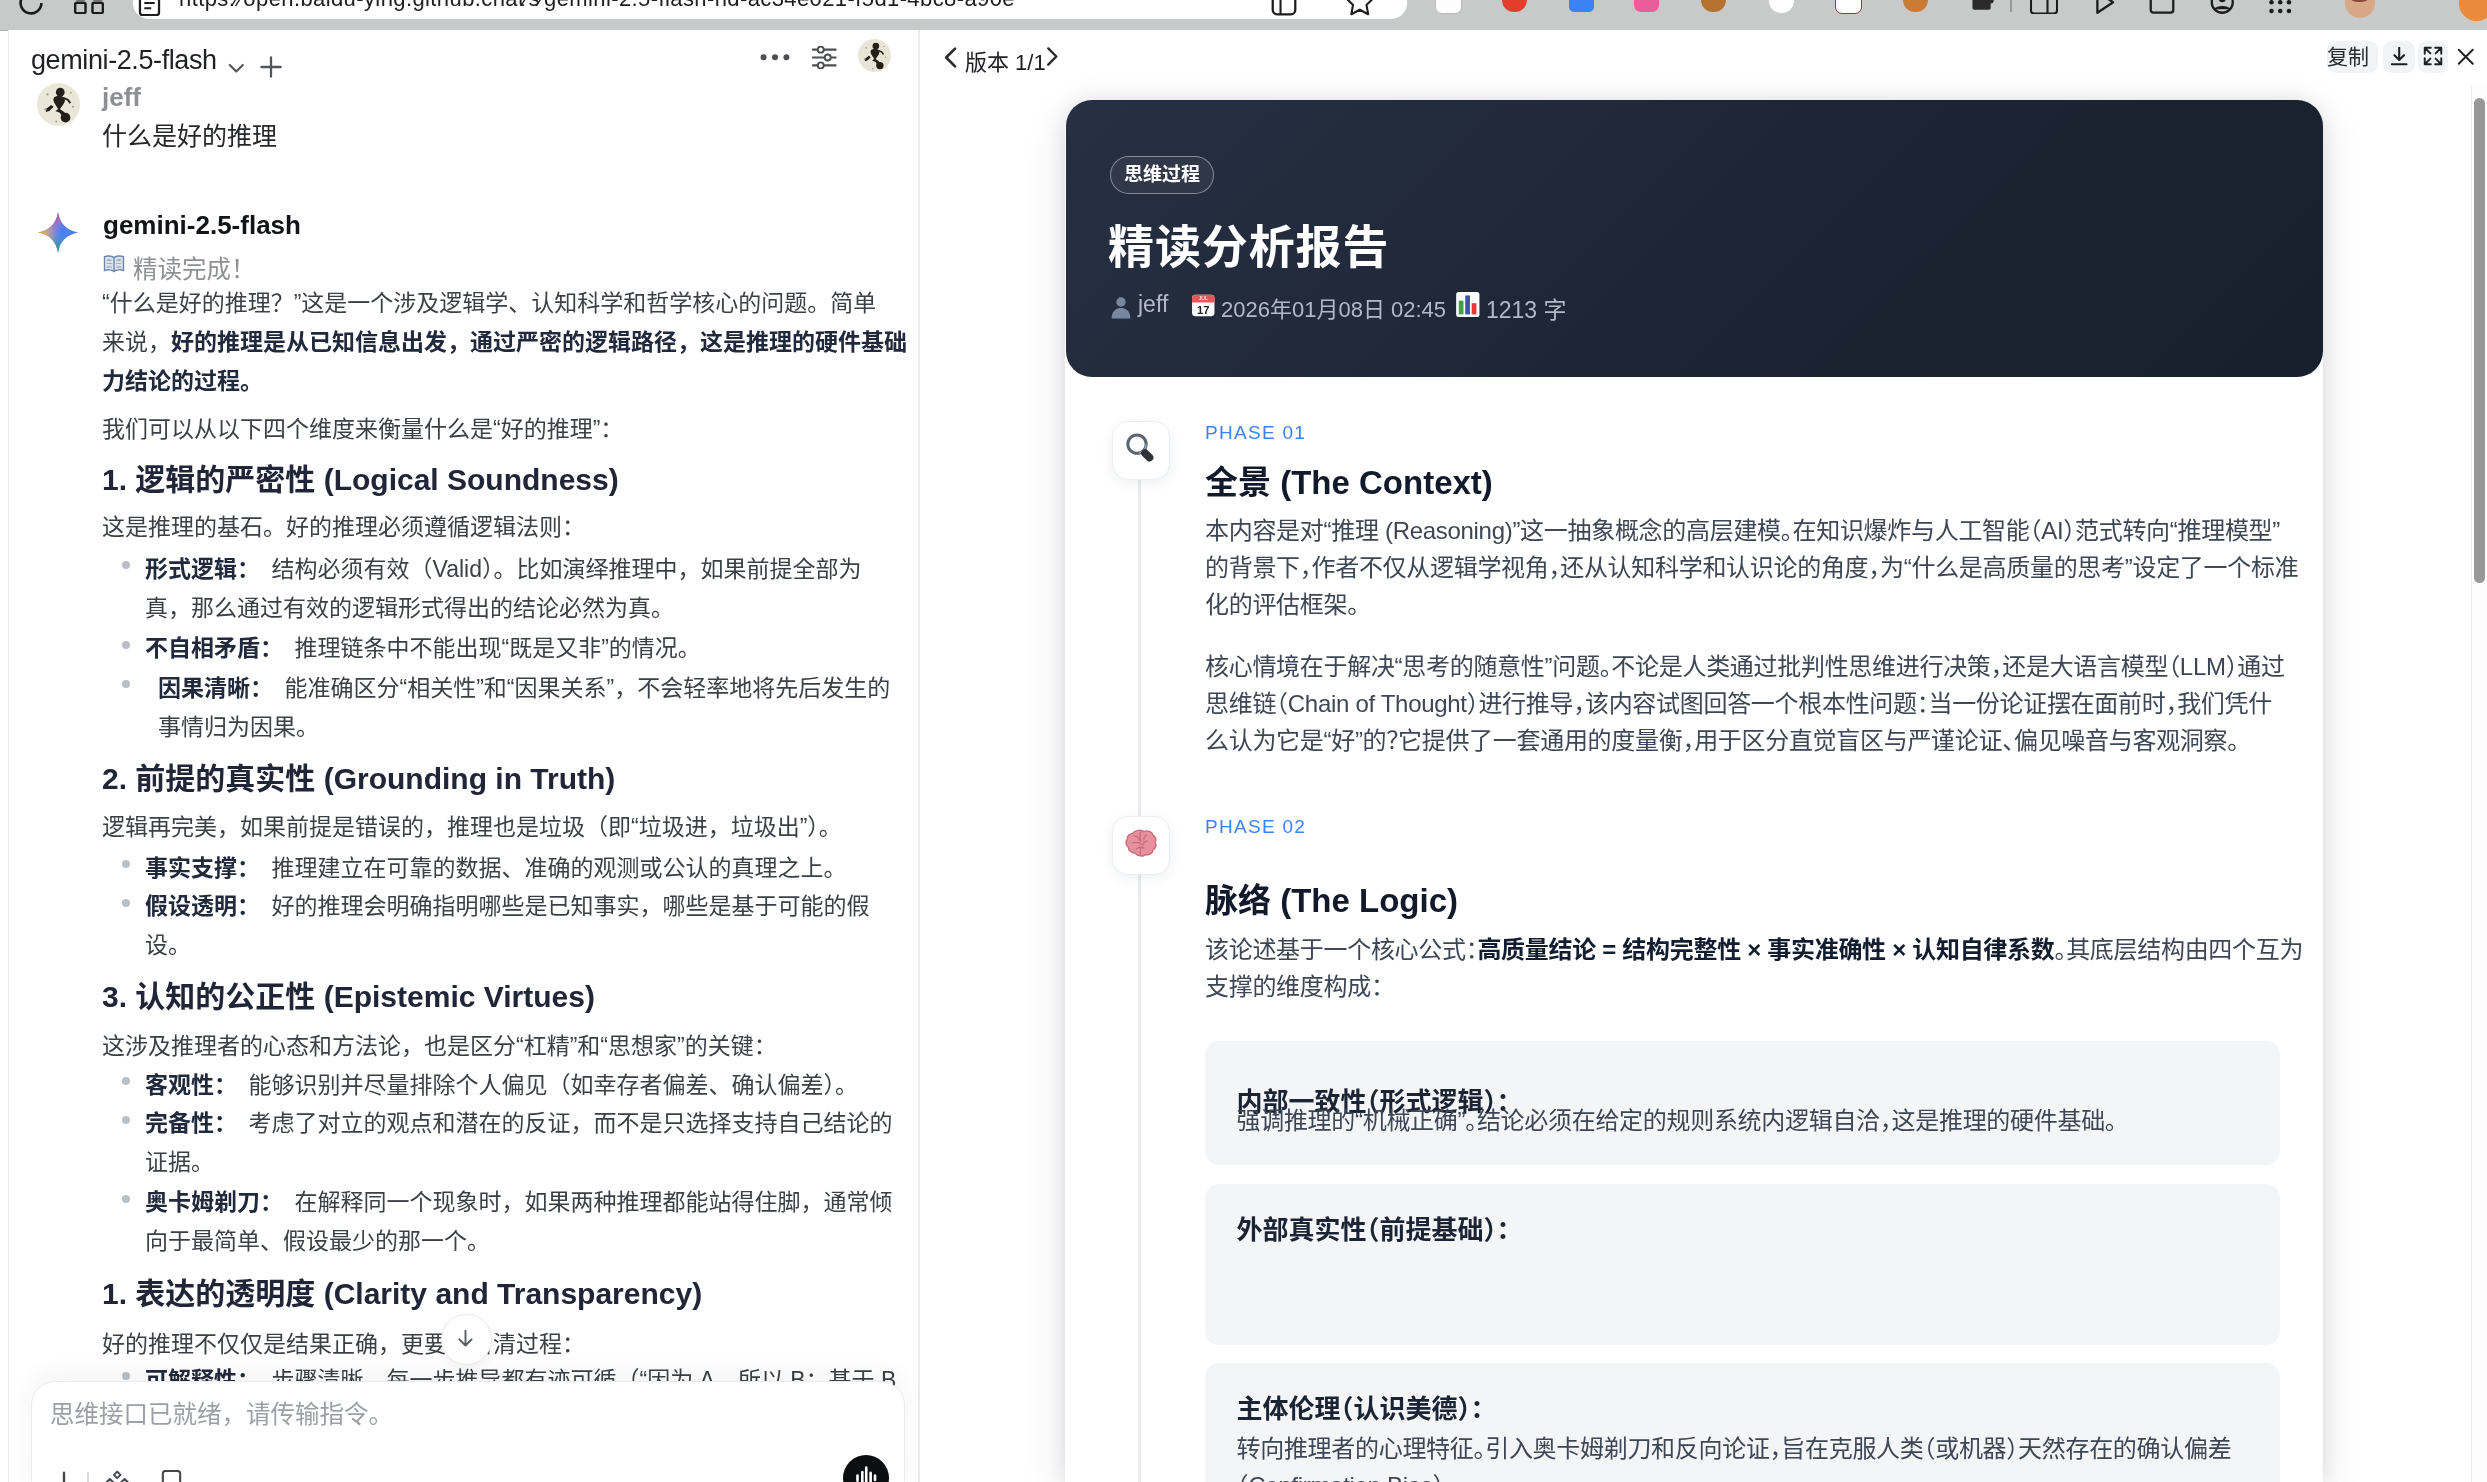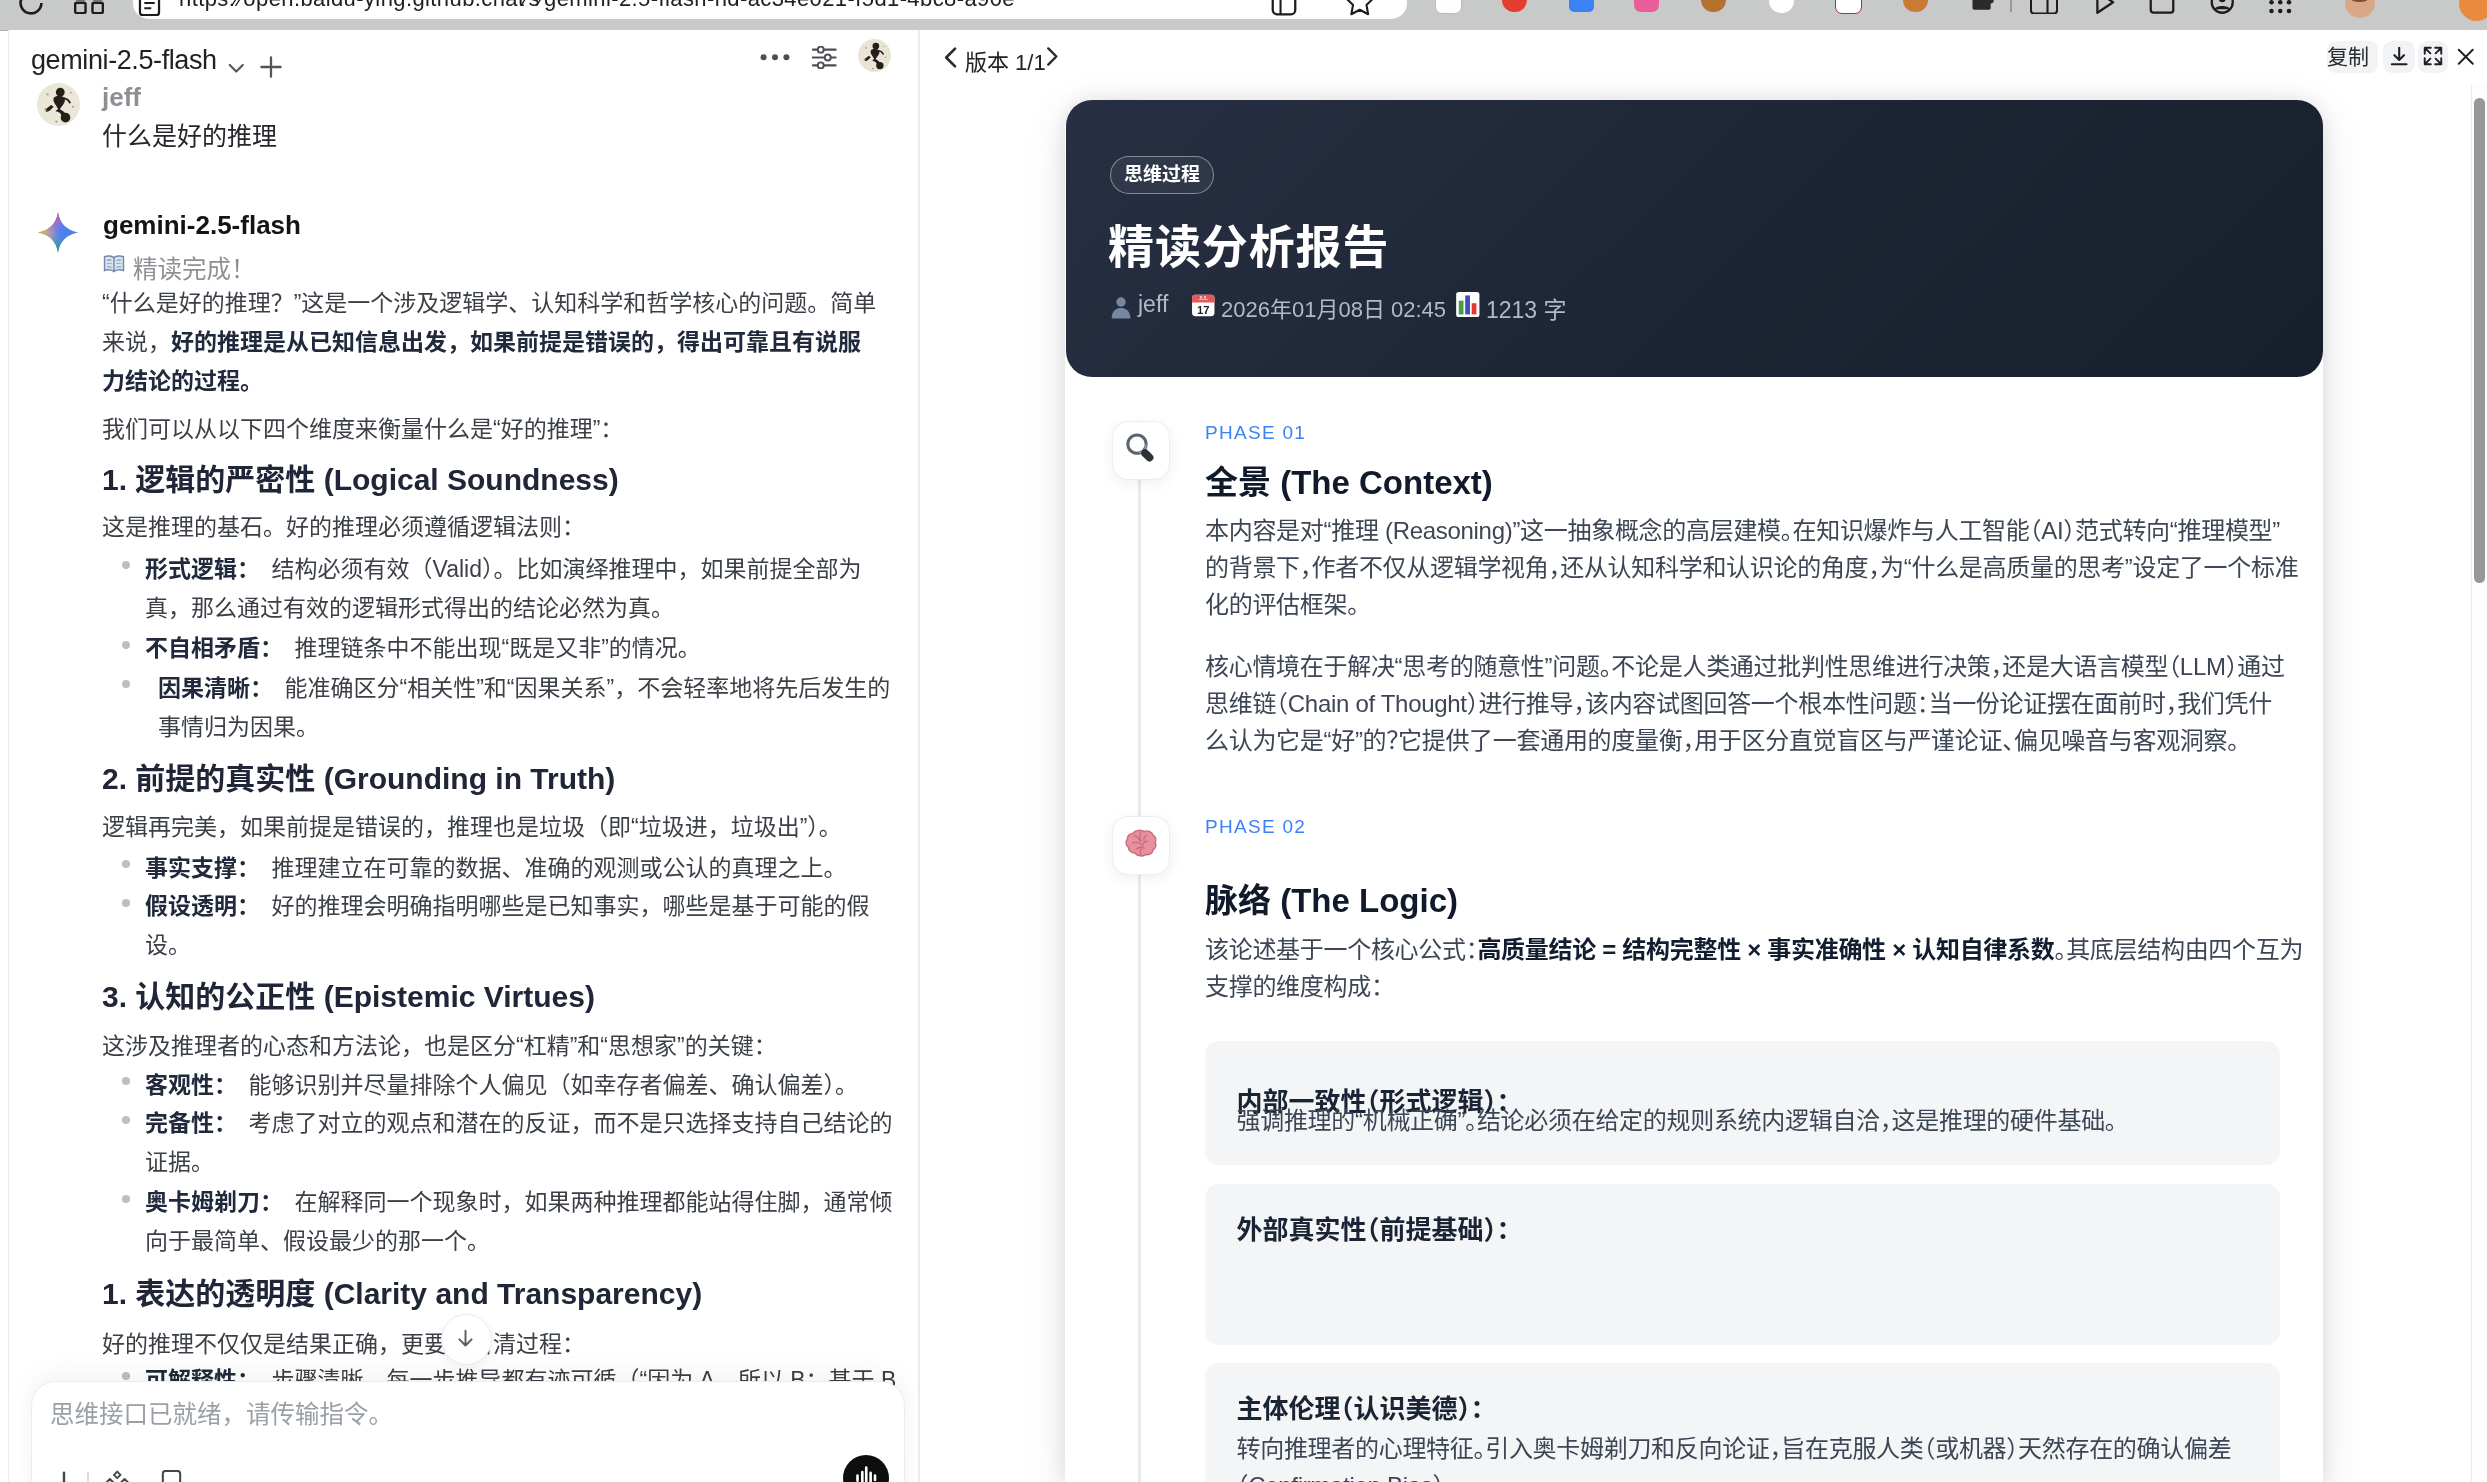--- a/index.html
+++ b/index.html
@@ -211,21 +211,21 @@
     <div class="abs" style="left:103px;top:210px;font-size:26px;font-weight:700;color:#131418;">gemini-2.5-flash</div>
     <svg class="abs" style="left:103px;top:255px;" width="22" height="19" viewBox="0 0 25 22">
         <path d="M12.5 3C10 1 5 .5 1.5 2v16c3.5-1.5 8.5-1 11 1 2.5-2 7.5-2.5 11-1V2C20 .5 15 1 12.5 3z" fill="#dbe3ee" stroke="#6f87a8" stroke-width="1.6"></path>
         <path d="M12.5 3v17" stroke="#6f87a8" stroke-width="1.6"></path>
         <g stroke="#9fb3cc" stroke-width="1.2">
           <path d="M4 6c2-.6 4.5-.6 6 .2M4 10c2-.6 4.5-.6 6 .2M4 14c2-.6 4.5-.6 6 .2M15 6.2c1.5-.8 4-.8 6-.2M15 10.2c1.5-.8 4-.8 6-.2M15 14.2c1.5-.8 4-.8 6-.2"></path>
         </g>
       </svg>
     <div class="abs" style="left:133px;top:250px;font-size:24.5px;color:#8e9095;">精读完成！</div>
 
-    <div class="abs msgtxt" style="left:102px;top:284px;">“什么是好的推理？”这是一个涉及逻辑学、认知科学和哲学核心的问题。简单<br>来说，<b>好的推理是从已知信息出发，如果前提是错误的，得出可靠且有说服</b><br><b>力结论的过程。</b></div>
+    <div class="abs msgtxt" style="left:102px;top:284px;">“什么是好的推理？”这是一个涉及逻辑学、认知科学和哲学核心的问题。简单<br>来说，<b>好的推理是从已知信息出发，通过严密的逻辑路径，这是推理的硬件基础</b><br><b>力结论的过程。</b></div>
     <div class="abs msgtxt" style="left:102px;top:410px;">我们可以从以下四个维度来衡量什么是“好的推理”：</div>
     <div class="abs cth" style="left:102px;top:460px;">1. 逻辑的严密性 (Logical Soundness)</div>
     <div class="abs msgtxt" style="left:102px;top:508px;">这是推理的基石。好的推理必须遵循逻辑法则：</div>
     <div class="li-dot" style="left:122px;top:561px;"></div>
     <div class="abs msgtxt" style="left:145px;top:550px;"><b>形式逻辑：</b> 结构必须有效（Valid）。比如演绎推理中，如果前提全部为<br>真，那么通过有效的逻辑形式得出的结论必然为真。</div>
     <div class="li-dot" style="left:122px;top:641px;"></div>
     <div class="abs msgtxt" style="left:145px;top:629px;"><b>不自相矛盾：</b> 推理链条中不能出现“既是又非”的情况。</div>
     <div class="li-dot" style="left:122px;top:680px;"></div>
     <div class="abs msgtxt" style="left:158px;top:669px;"><b>因果清晰：</b> 能准确区分“相关性”和“因果关系”，不会轻率地将先后发生的<br>事情归为因果。</div>
     <div class="abs cth" style="left:102px;top:759px;">2. 前提的真实性 (Grounding in Truth)</div>

